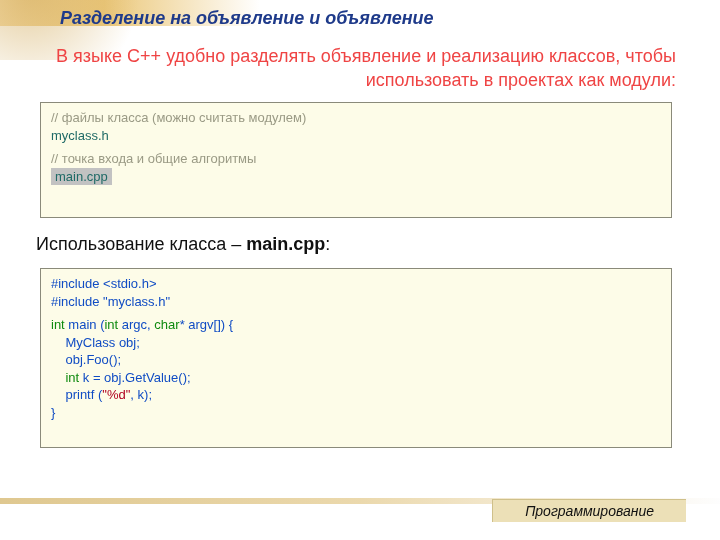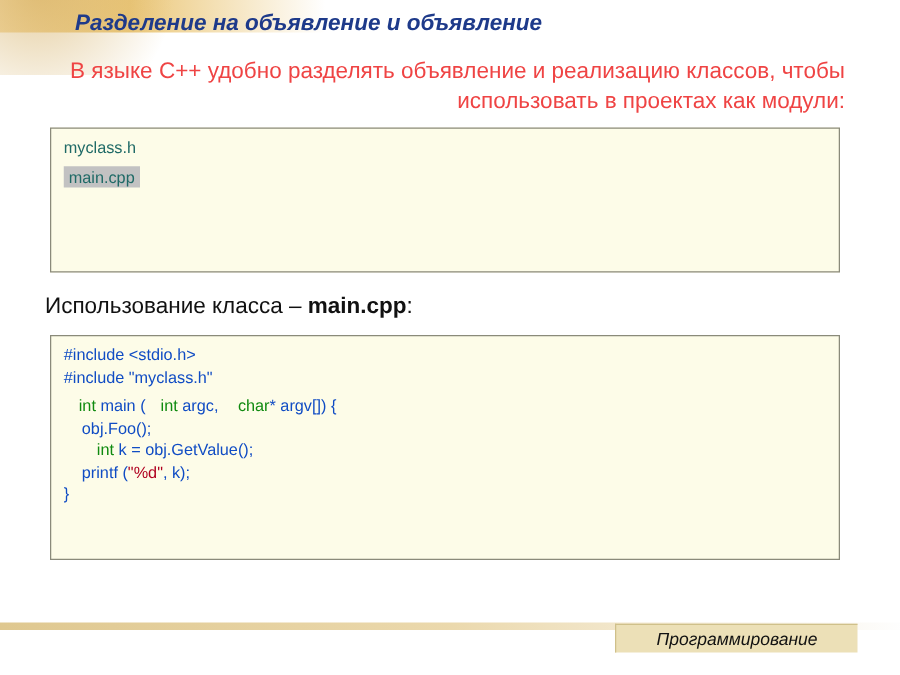--- a/index.html
+++ b/index.html
@@ -61,21 +61,21 @@
     display: inline-block;
     background: #c2c2c2;
     padding: 0 4px;
   }
   .sub {
     position: absolute;
     top: 234px; left: 36px;
     font-size: 18px;
     color: #111;
   }
-  .kw-green { color: #0f8a0f; margin-left: 12px; }
+  .kw-green { color: #0f8a0f; }
   .kw-blue  { color: #104cc4; }
   .num-red  { color: #b00020; }
   .str-red  { color: #b00020; }
   .footer-band {
     position: absolute;
     bottom: 36px; left: 0;
     width: 720px; height: 6px;
     background: linear-gradient(90deg, #d7ba74 0%, #e6cf98 50%, #fdfdfd 100%);
     opacity: 0.8;
   }
@@ -95,40 +95,43 @@
 <body>
 
 <div class="header-bg"></div>
 <div class="header-fade"></div>
 
 <div class="title">Разделение на объявление и объявление</div>
 
 <div class="intro">В языке C++ удобно разделять объявление и реализацию классов, чтобы использовать в проектах как модули:</div>
 
 <div class="codebox box1">
+  <div class="comment">// файлы класса (можно считать модулем)</div>
   <div class="teal">myclass.h</div>
   <div style="height:6px"></div>
+  <div class="comment">// точка входа и общие алгоритмы</div>
   <div><span class="teal highlight">main.cpp</span></div>
 </div>
 
 <div class="sub">
   <span>Использование класса – </span><b>main.cpp</b><span>:</span>
 </div>
 
 <div class="codebox box2">
   <div>
     <span class="kw-blue">#include </span><span class="kw-blue">&lt;stdio.h&gt;</span>
   </div>
   <div>
     <span class="kw-blue">#include </span><span class="kw-blue">"myclass.h"</span>
   </div>
   <div style="height:6px"></div>
   <div>
     <span class="kw-green">int</span><span class="kw-blue"> main (</span><span class="kw-green">int</span><span class="kw-blue"> argc, </span><span class="kw-green">char</span><span class="kw-blue">* argv[]) {</span>
   </div>
+  <div class="kw-blue" style="white-space:pre">    MyClass obj;</div>
   <div class="kw-blue" style="white-space:pre">    obj.Foo();</div>
   <div style="white-space:pre"><span class="kw-blue">    </span><span class="kw-green">int</span><span class="kw-blue"> k = obj.GetValue();</span></div>
   <div style="white-space:pre"><span class="kw-blue">    printf (</span><span class="str-red">"%d"</span><span class="kw-blue">, k);</span></div>
   <div class="kw-blue">}</div>
 </div>
 
 <div class="footer-band"></div>
 <div class="footer-tag">Программирование</div>
 
 </body></html>

